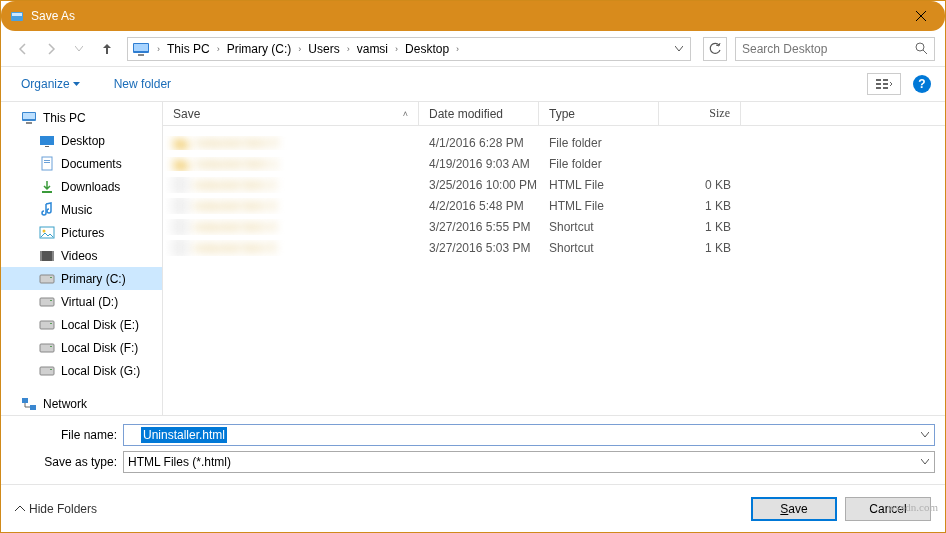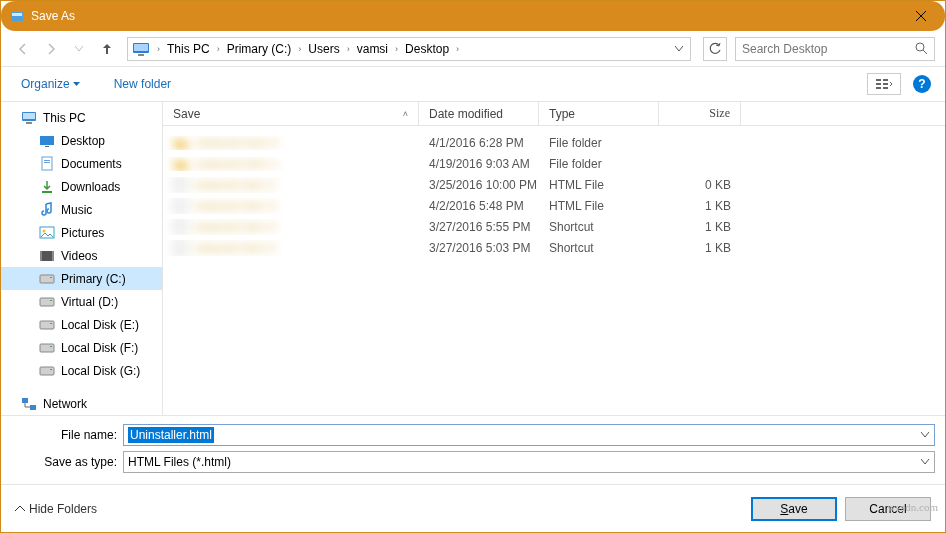--- a/index.html
+++ b/index.html
@@ -52,21 +52,21 @@
 .row .c-date { width: 120px; color: #555; }
 .row .c-type { width: 120px; color: #555; }
 .row .c-size { width: 82px; text-align: right; color: #555; }
 .blur { filter: blur(5px); color: #e0c070; }
 .bottomform { border-top: 1px solid #e5e5e5; padding: 8px 10px 6px 10px; }
 .formrow { display: flex; align-items: center; margin-bottom: 5px; }
 .formrow label { width: 112px; text-align: right; padding-right: 6px; }
 .formrow .field { flex: 1; height: 22px; border: 1px solid #7a9fd4; display: flex; align-items: center; background: #fff; }
 .formrow.sec .field { border-color: #aaa; }
 .formrow .field .val { flex: 1; padding: 0 4px; }
-.formrow .field .sel { background: #0078d7; color: #fff; padding: 1px 2px; }
+.formrow .field .sel { background: #0078d7; color: #fff; padding: 1px 2px; margin-left: 13px; }
 .formrow .field .dd { width: 18px; display: flex; align-items: center; justify-content: center; color: #555; }
 .actions { height: 48px; display: flex; align-items: center; padding: 0 14px; border-top: 1px solid #e5e5e5; }
 .actions .hide { display: flex; align-items: center; gap: 4px; color: #333; }
 .actions .spacer { flex: 1; }
 .actions button { width: 86px; height: 24px; border: 1px solid #adadad; background: #e1e1e1; margin-left: 8px; font-size: 12px; cursor: default; }
 .actions button.primary { border: 2px solid #0078d7; background: #e1e1e1; }
 .watermark { position: absolute; bottom: 20px; right: 8px; color: #b0b0b0; font-size: 11px; font-family: Liberation Serif, serif; }
 svg { display: block; }
 </style>
 </head>

